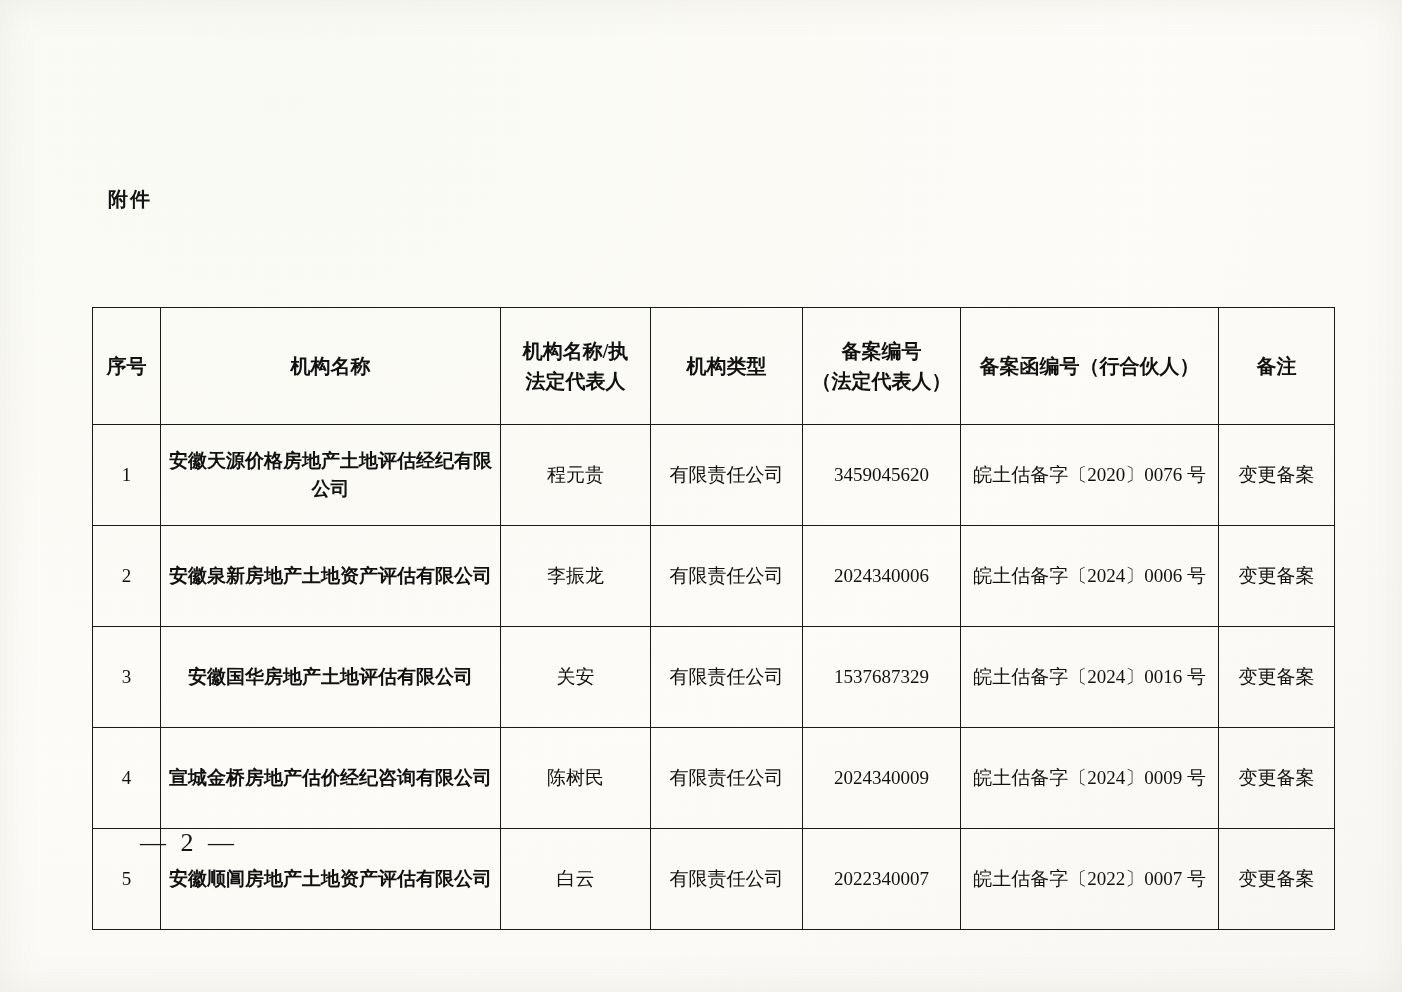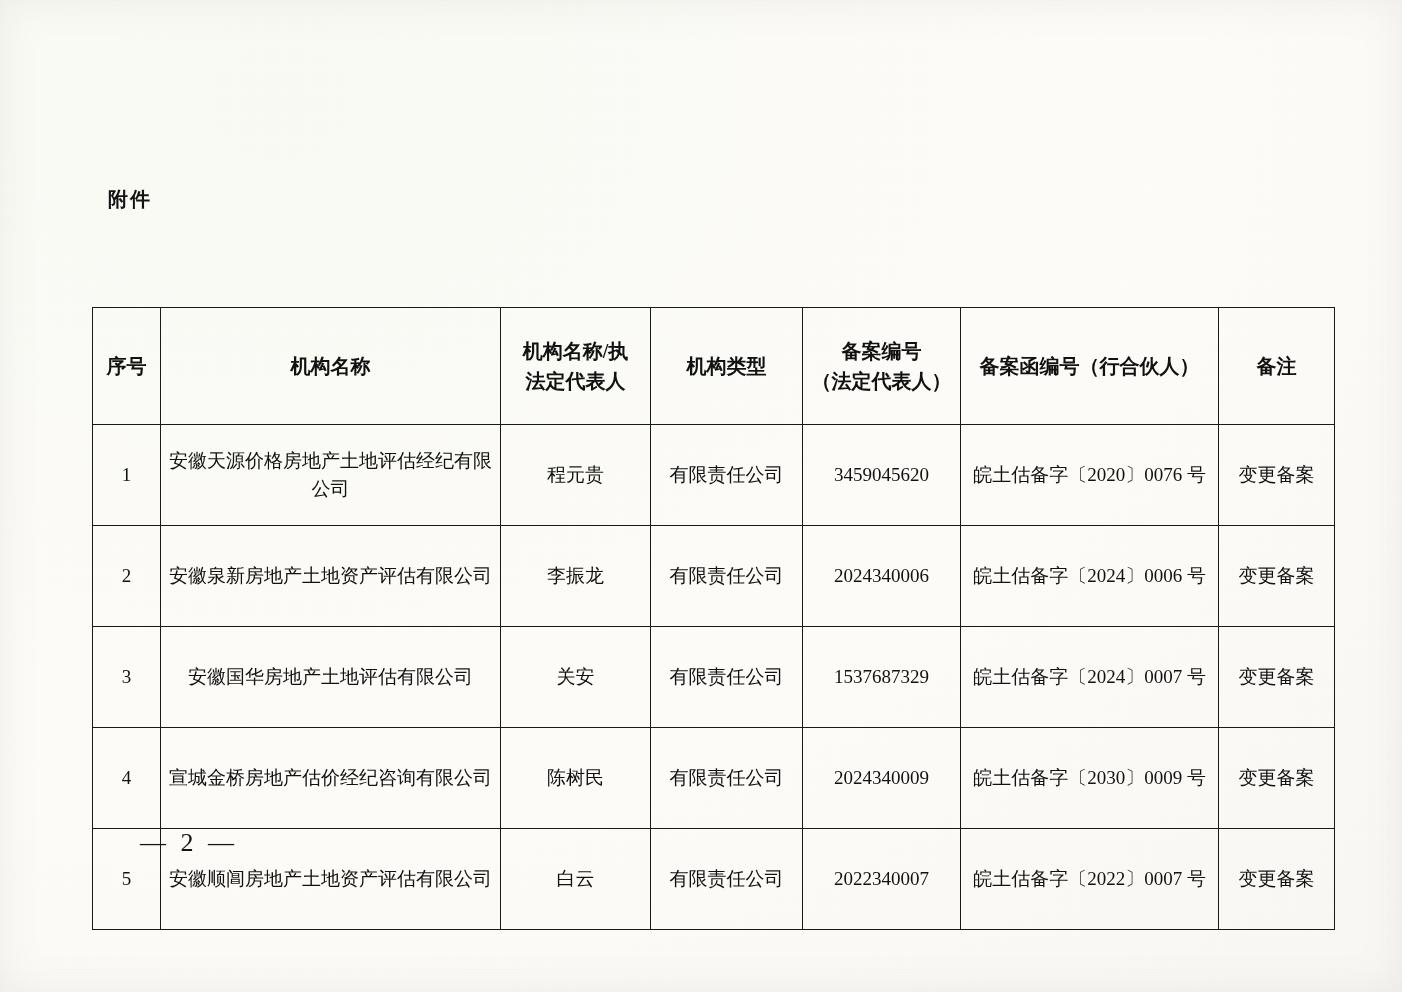--- a/index.html
+++ b/index.html
@@ -76,20 +76,21 @@
   .col-idx { width: 68px; }
   .col-name { width: 340px; }
   .col-rep { width: 150px; }
   .col-type { width: 152px; }
   .col-recno { width: 158px; }
   .col-letter { width: 258px; }
   .col-remark { width: 116px;}
   td.cell-name {
     padding-left: 14px;
     padding-right: 14px;
+    font-weight: bold;
   }
   .th-two-line { display: block; }
   .page-number {
     position: absolute;
     left: 140px;
     top: 828px;
     font-size: 26px;
     letter-spacing: 4px;
     color: #151515;
     font-family: "Liberation Serif", "DejaVu Serif", serif;
@@ -166,30 +167,30 @@
           <td>2024340006</td>
           <td>皖土估备字〔2024〕0006 号</td>
           <td>变更备案</td>
         </tr>
         <tr>
           <td>3</td>
           <td class="cell-name">安徽国华房地产土地评估有限公司</td>
           <td>关安</td>
           <td>有限责任公司</td>
           <td>1537687329</td>
-          <td>皖土估备字〔2024〕0007 号</td>
+          <td>皖土估备字〔2024〕0016 号</td>
           <td>变更备案</td>
         </tr>
         <tr>
           <td>4</td>
           <td class="cell-name">宣城金桥房地产估价经纪咨询有限公司</td>
           <td>陈树民</td>
           <td>有限责任公司</td>
           <td>2024340009</td>
-          <td>皖土估备字〔2030〕0009 号</td>
+          <td>皖土估备字〔2024〕0009 号</td>
           <td>变更备案</td>
         </tr>
         <tr>
           <td>5</td>
           <td class="cell-name">安徽顺阊房地产土地资产评估有限公司</td>
           <td>白云</td>
           <td>有限责任公司</td>
           <td>2022340007</td>
           <td>皖土估备字〔2022〕0007 号</td>
           <td>变更备案</td>

